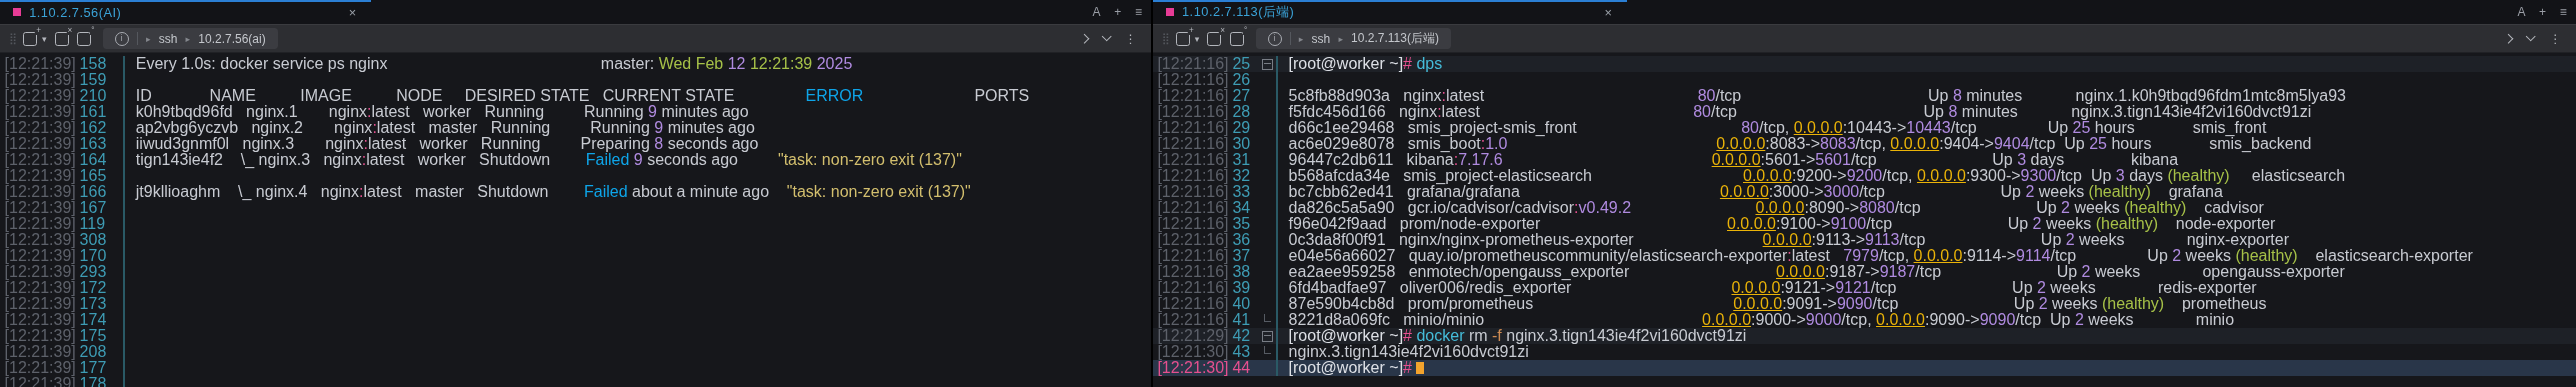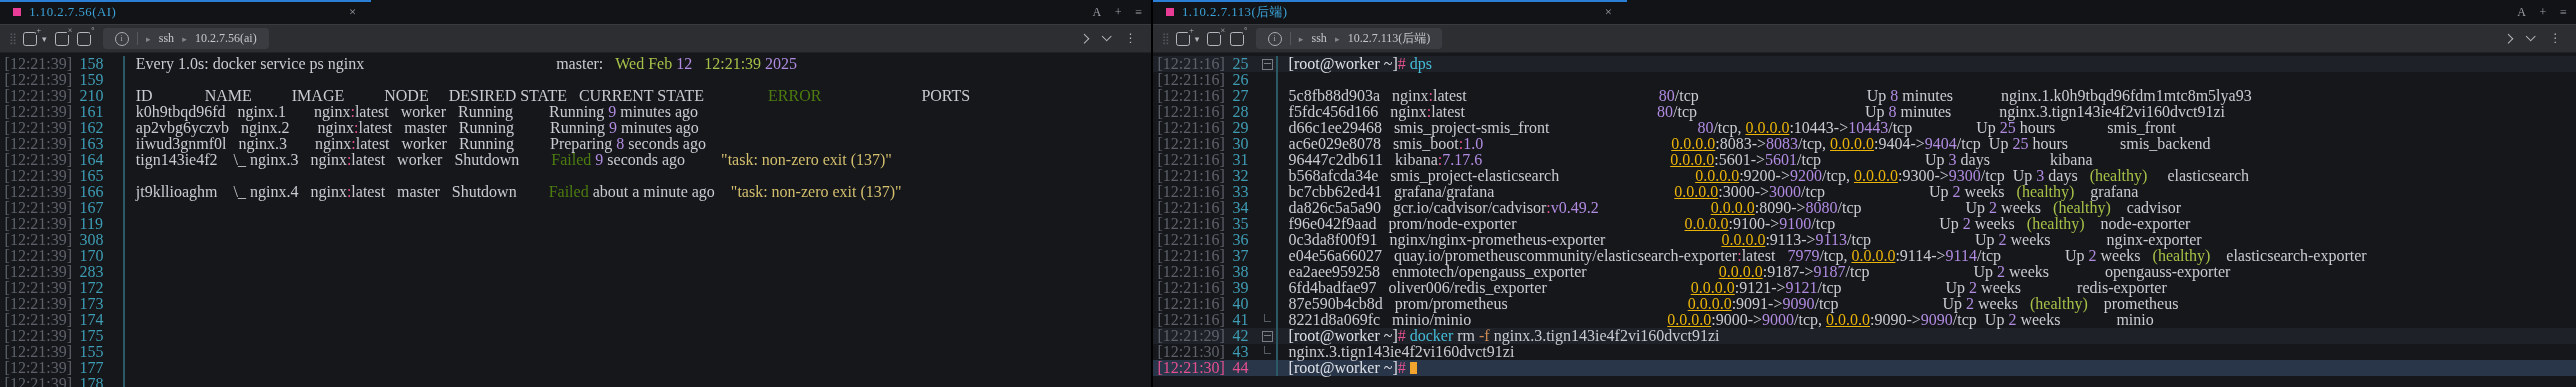--- a/index.html
+++ b/index.html
@@ -1,16 +1,16 @@
 <!DOCTYPE html>
 <html style="font-size:14.6px"><head>
 <meta charset="utf-8">
 <style>
   html,body{margin:0;padding:0;background:#000;}
-  .app{width:2576px;height:387px;display:flex;background:#0b0c0e;font-family:Liberation Serif, serif;overflow:hidden;}
+  .app{width:2576px;height:387px;display:flex;background:#0b0c0e;font-family:Liberation Sans, sans-serif;overflow:hidden;}
   .pane{display:flex;flex-direction:column;overflow:hidden;height:387px;}
   .pane.left{width:1151px;}
   .pane.right{width:1423px;}
   .pane-divider{width:1.8px;background:#000;flex:0 0 1.8px;}
   
   .tabbar{height:24px;flex:0 0 24px;background:#121317;display:flex;align-items:center;position:relative;}
   .tab{position:relative;height:24px;display:flex;align-items:center;padding-left:12.8px;}
   .tab .accent{position:absolute;top:0;left:0;right:0;height:1.8px;background:#2b7fd4;}
   .tabdot{width:8.2px;height:8.2px;background:#e83c96;display:inline-block;margin-right:8.2px;flex:none;}
   .tablabel{color:#3ba3d8;font-size:12.8px;letter-spacing:0.5px;white-space:pre;}
@@ -41,23 +41,23 @@
   .g-ln{width:27px;text-align:left;color:#3e9cb4;flex:none;}
   .g-fold{width:16.4px;flex:none;text-align:center;}
   .tline.cur .g-ts,.tline.cur .g-ln{color:#e5508f;}
   .g-sep{width:1.8px;background:#2a5a66;flex:none;}
   .lc{padding-left:11px;flex:none;}
   .fbox{display:inline-block;width:8.2px;height:8.2px;border:0.9px solid #787d85;position:relative;top:0.9px;}
   .fbox::after{content:"";position:absolute;left:0.9px;right:0.9px;top:2.7px;height:0.9px;background:#787d85;}
   .fend{display:inline-block;width:6.4px;height:7.3px;border-left:0.9px solid #565b63;border-bottom:0.9px solid #565b63;position:relative;top:-2.7px;}
   .c-fg{color:#c8cbd2;} .c-wht{color:#dde0e6;}
   .c-pink{color:#e5508f;} .c-cyan{color:#45bcd9;}
-  .c-purple{color:#b08be0;} .c-lime{color:#a6c148;margin-left:8px;}
+  .c-purple{color:#b08be0;} .c-lime{color:#a6c148;}
   .c-limeu{color:#eab308;text-decoration:underline;}
-  .c-red{color:#4d7c0f;} .c-yel{color:#d3bf6e;} .c-org{color:#cd8a52;}
+  .c-red{color:#0ea5e9;} .c-yel{color:#d3bf6e;} .c-org{color:#cd8a52;}
   .cursor{display:inline-block;width:7.3px;height:12.8px;background:#f2a32d;vertical-align:-1.8px;}
 </style>
 </head>
 <body>
 
 <div class="app">
 
   <div class="pane left">
     <div class="tabbar">
       <div class="tab" style="width:358px;">
@@ -105,26 +105,26 @@
         <div class="tline"><span class="g-ts">[12:21:39]</span><span class="g-ln">161</span><span class="g-fold"></span><span class="g-sep"></span><span class="lc"><span class="c-fg">k0h9tbqd96fd   nginx.1       nginx</span><span class="c-pink">:</span><span class="c-fg">latest   worker   Running         Running </span><span class="c-purple">9</span><span class="c-fg"> minutes ago</span></span></div>
         <div class="tline"><span class="g-ts">[12:21:39]</span><span class="g-ln">162</span><span class="g-fold"></span><span class="g-sep"></span><span class="lc"><span class="c-fg">ap2vbg6yczvb   nginx.2       nginx</span><span class="c-pink">:</span><span class="c-fg">latest   master   Running         Running </span><span class="c-purple">9</span><span class="c-fg"> minutes ago</span></span></div>
         <div class="tline"><span class="g-ts">[12:21:39]</span><span class="g-ln">163</span><span class="g-fold"></span><span class="g-sep"></span><span class="lc"><span class="c-fg">iiwud3gnmf0l   nginx.3       nginx</span><span class="c-pink">:</span><span class="c-fg">latest   worker   Running         Preparing </span><span class="c-purple">8</span><span class="c-fg"> seconds ago</span></span></div>
         <div class="tline"><span class="g-ts">[12:21:39]</span><span class="g-ln">164</span><span class="g-fold"></span><span class="g-sep"></span><span class="lc"><span class="c-fg">tign143ie4f2    \_ nginx.3   nginx</span><span class="c-pink">:</span><span class="c-fg">latest   worker   Shutdown        </span><span class="c-red">Failed</span><span class="c-fg"> </span><span class="c-purple">9</span><span class="c-fg"> seconds ago         </span><span class="c-yel">"task: non-zero exit (137)"</span></span></div>
         <div class="tline"><span class="g-ts">[12:21:39]</span><span class="g-ln">165</span><span class="g-fold"></span><span class="g-sep"></span></div>
         <div class="tline"><span class="g-ts">[12:21:39]</span><span class="g-ln">166</span><span class="g-fold"></span><span class="g-sep"></span><span class="lc"><span class="c-fg">jt9kllioaghm    \_ nginx.4   nginx</span><span class="c-pink">:</span><span class="c-fg">latest   master   Shutdown        </span><span class="c-red">Failed</span><span class="c-fg"> about a minute ago    </span><span class="c-yel">"task: non-zero exit (137)"</span></span></div>
         <div class="tline"><span class="g-ts">[12:21:39]</span><span class="g-ln">167</span><span class="g-fold"></span><span class="g-sep"></span><span class="lc"></span></div>
         <div class="tline"><span class="g-ts">[12:21:39]</span><span class="g-ln">119</span><span class="g-fold"></span><span class="g-sep"></span><span class="lc"></span></div>
         <div class="tline"><span class="g-ts">[12:21:39]</span><span class="g-ln">308</span><span class="g-fold"></span><span class="g-sep"></span><span class="lc"></span></div>
         <div class="tline"><span class="g-ts">[12:21:39]</span><span class="g-ln">170</span><span class="g-fold"></span><span class="g-sep"></span><span class="lc"></span></div>
-        <div class="tline"><span class="g-ts">[12:21:39]</span><span class="g-ln">283</span><span class="g-fold"></span><span class="g-sep"></span><span class="lc"></span></div>
+        <div class="tline"><span class="g-ts">[12:21:39]</span><span class="g-ln">293</span><span class="g-fold"></span><span class="g-sep"></span><span class="lc"></span></div>
         <div class="tline"><span class="g-ts">[12:21:39]</span><span class="g-ln">172</span><span class="g-fold"></span><span class="g-sep"></span><span class="lc"></span></div>
         <div class="tline"><span class="g-ts">[12:21:39]</span><span class="g-ln">173</span><span class="g-fold"></span><span class="g-sep"></span><span class="lc"></span></div>
         <div class="tline"><span class="g-ts">[12:21:39]</span><span class="g-ln">174</span><span class="g-fold"></span><span class="g-sep"></span><span class="lc"></span></div>
         <div class="tline"><span class="g-ts">[12:21:39]</span><span class="g-ln">175</span><span class="g-fold"></span><span class="g-sep"></span><span class="lc"></span></div>
-        <div class="tline"><span class="g-ts">[12:21:39]</span><span class="g-ln">155</span><span class="g-fold"></span><span class="g-sep"></span><span class="lc"></span></div>
+        <div class="tline"><span class="g-ts">[12:21:39]</span><span class="g-ln">208</span><span class="g-fold"></span><span class="g-sep"></span><span class="lc"></span></div>
         <div class="tline"><span class="g-ts">[12:21:39]</span><span class="g-ln">177</span><span class="g-fold"></span><span class="g-sep"></span><span class="lc"></span></div>
         <div class="tline"><span class="g-ts">[12:21:39]</span><span class="g-ln">178</span><span class="g-fold"></span><span class="g-sep"></span><span class="lc"></span></div>
       </div>
   </div>
 
   <div class="pane-divider"></div>
 
   <div class="pane right">
     <div class="tabbar">
       <div class="tab" style="width:461px;">

